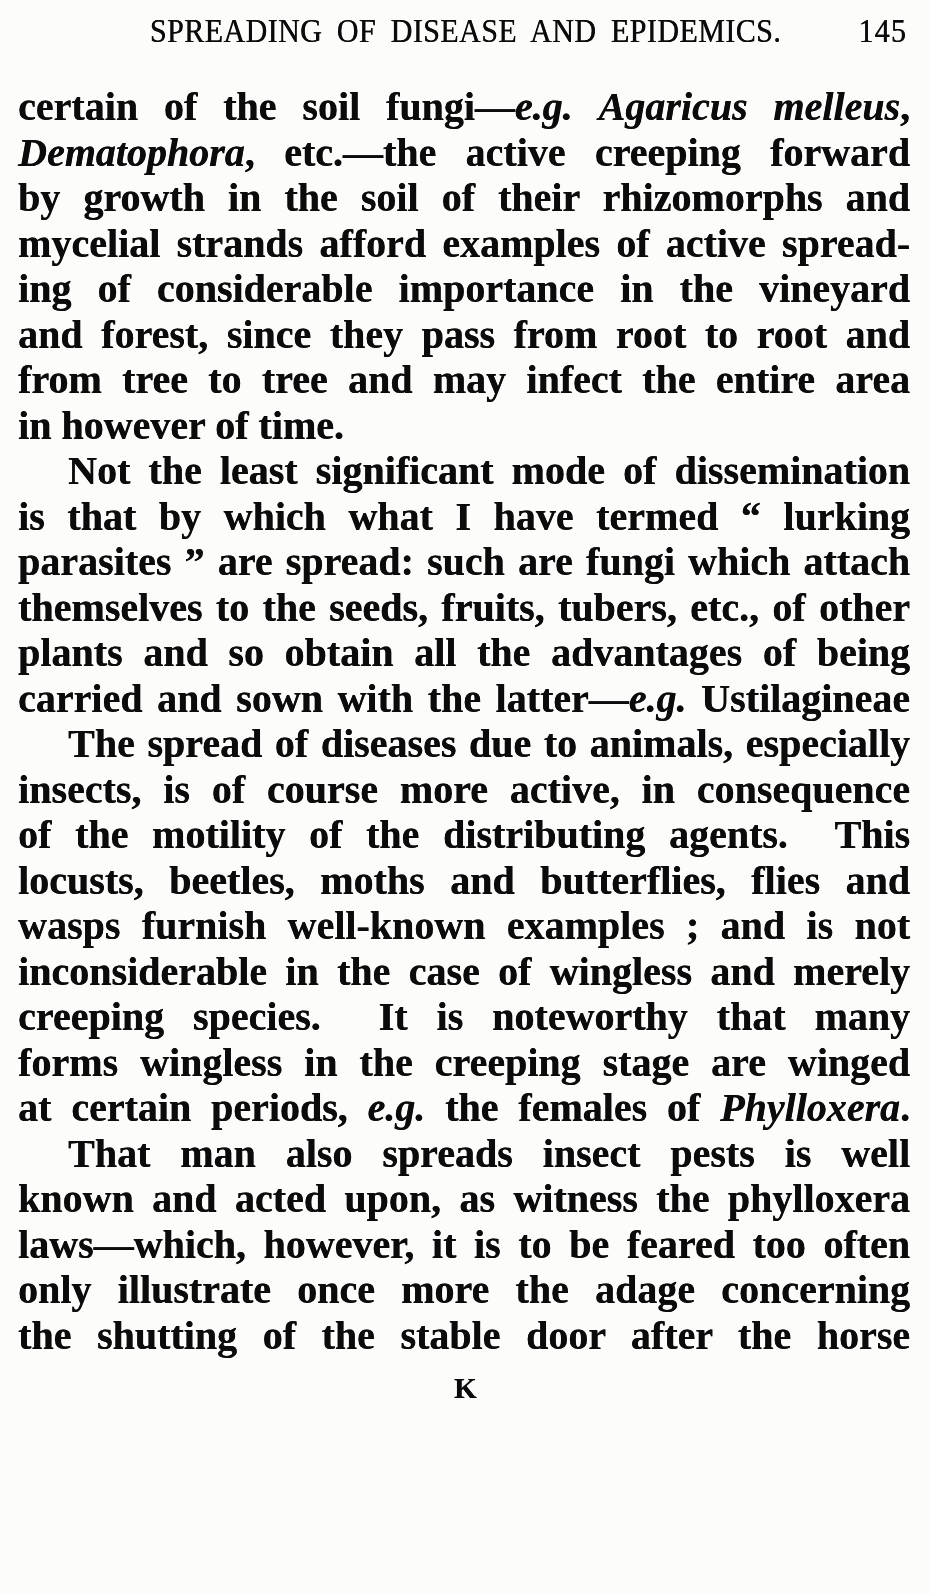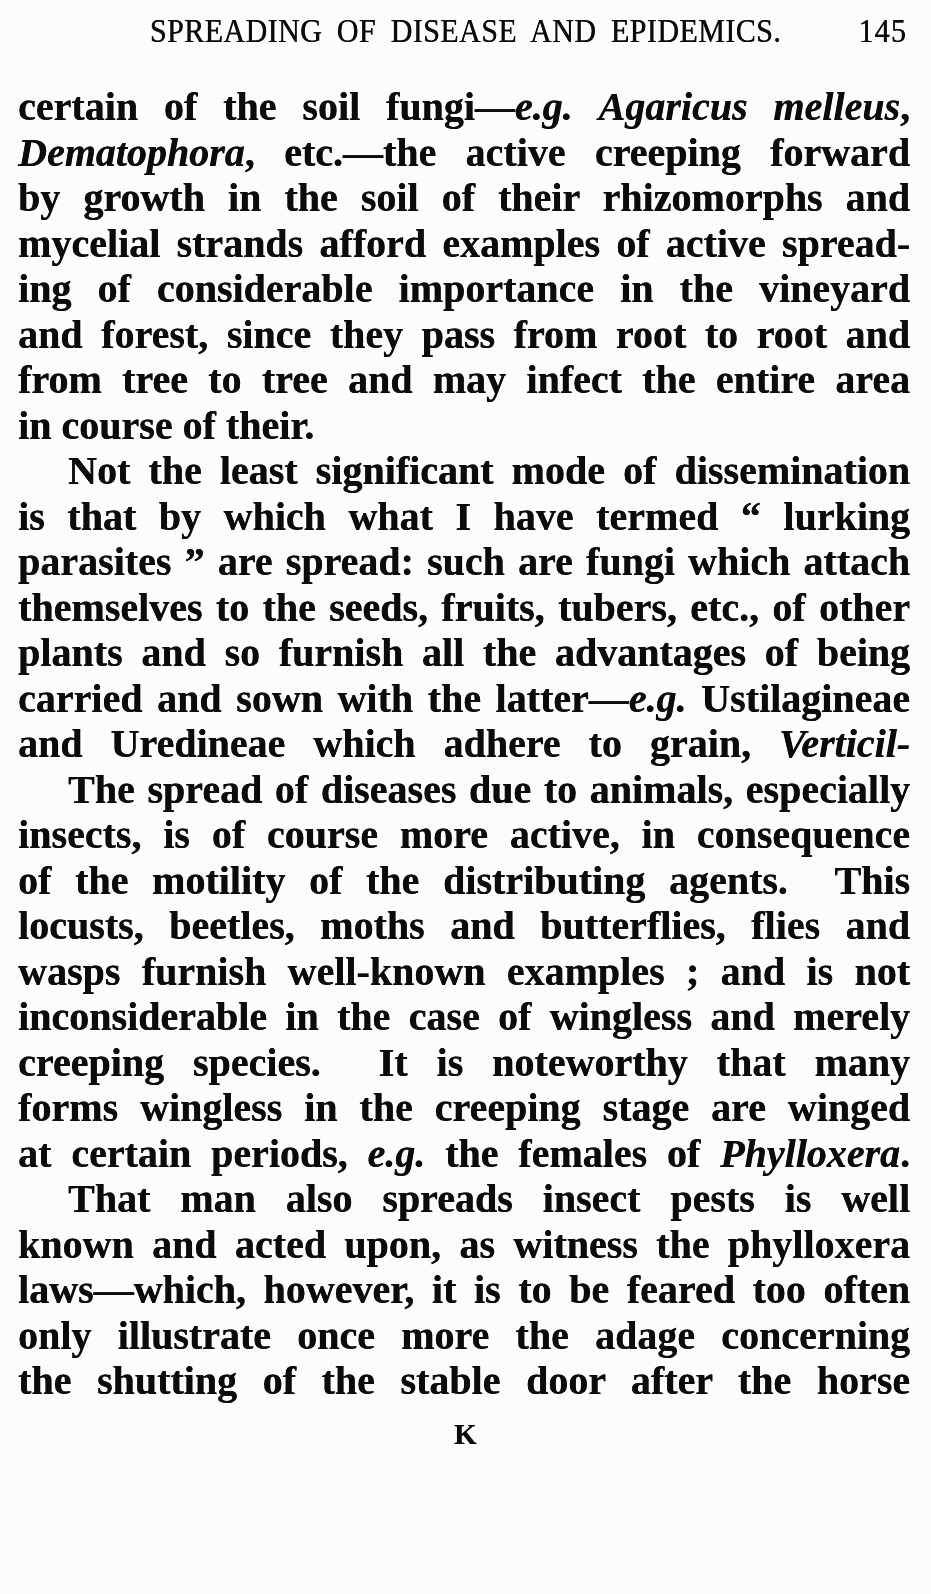--- a/index.html
+++ b/index.html
@@ -70,30 +70,29 @@
 
   <div class="page-body">
       <div class="para">
         <div class="line"><span>certain of the soil fungi—</span><i>e.g.</i><span> </span><i>Agaricus melleus</i><span>,</span></div>
         <div class="line"><i>Dematophora</i><span>, etc.—the active creeping forward</span></div>
         <div class="line"><span>by growth in the soil of their rhizomorphs and</span></div>
         <div class="line"><span>mycelial strands afford examples of active spread-</span></div>
         <div class="line"><span>ing of considerable importance in the vineyard</span></div>
         <div class="line"><span>and forest, since they pass from root to root and</span></div>
         <div class="line"><span>from tree to tree and may infect the entire area</span></div>
-        <div class="line natural"><span>in course of their.</span></div>
+        <div class="line natural"><span>in however of time.</span></div>
       </div>
       <div class="para">
         <div class="line first"><span>Not the least significant mode of dissemination</span></div>
         <div class="line"><span>is that by which what I have termed “ lurking</span></div>
         <div class="line"><span>parasites ” are spread: such are fungi which attach</span></div>
         <div class="line"><span>themselves to the seeds, fruits, tubers, etc., of other</span></div>
-        <div class="line"><span>plants and so furnish all the advantages of being</span></div>
+        <div class="line"><span>plants and so obtain all the advantages of being</span></div>
         <div class="line"><span>carried and sown with the latter—</span><i>e.g.</i><span> Ustilagineae</span></div>
-        <div class="line"><span>and Uredineae which adhere to grain, </span><i>Verticil-</i></div>
       </div>
       <div class="para">
         <div class="line first"><span>The spread of diseases due to animals, especially</span></div>
         <div class="line"><span>insects, is of course more active, in consequence</span></div>
         <div class="line"><span>of the motility of the distributing agents.&nbsp; This</span></div>
         <div class="line"><span>locusts, beetles, moths and butterflies, flies and</span></div>
         <div class="line"><span>wasps furnish well-known examples ; and is not</span></div>
         <div class="line"><span>inconsiderable in the case of wingless and merely</span></div>
         <div class="line"><span>creeping species.&nbsp; It is noteworthy that many</span></div>
         <div class="line"><span>forms wingless in the creeping stage are winged</span></div>

